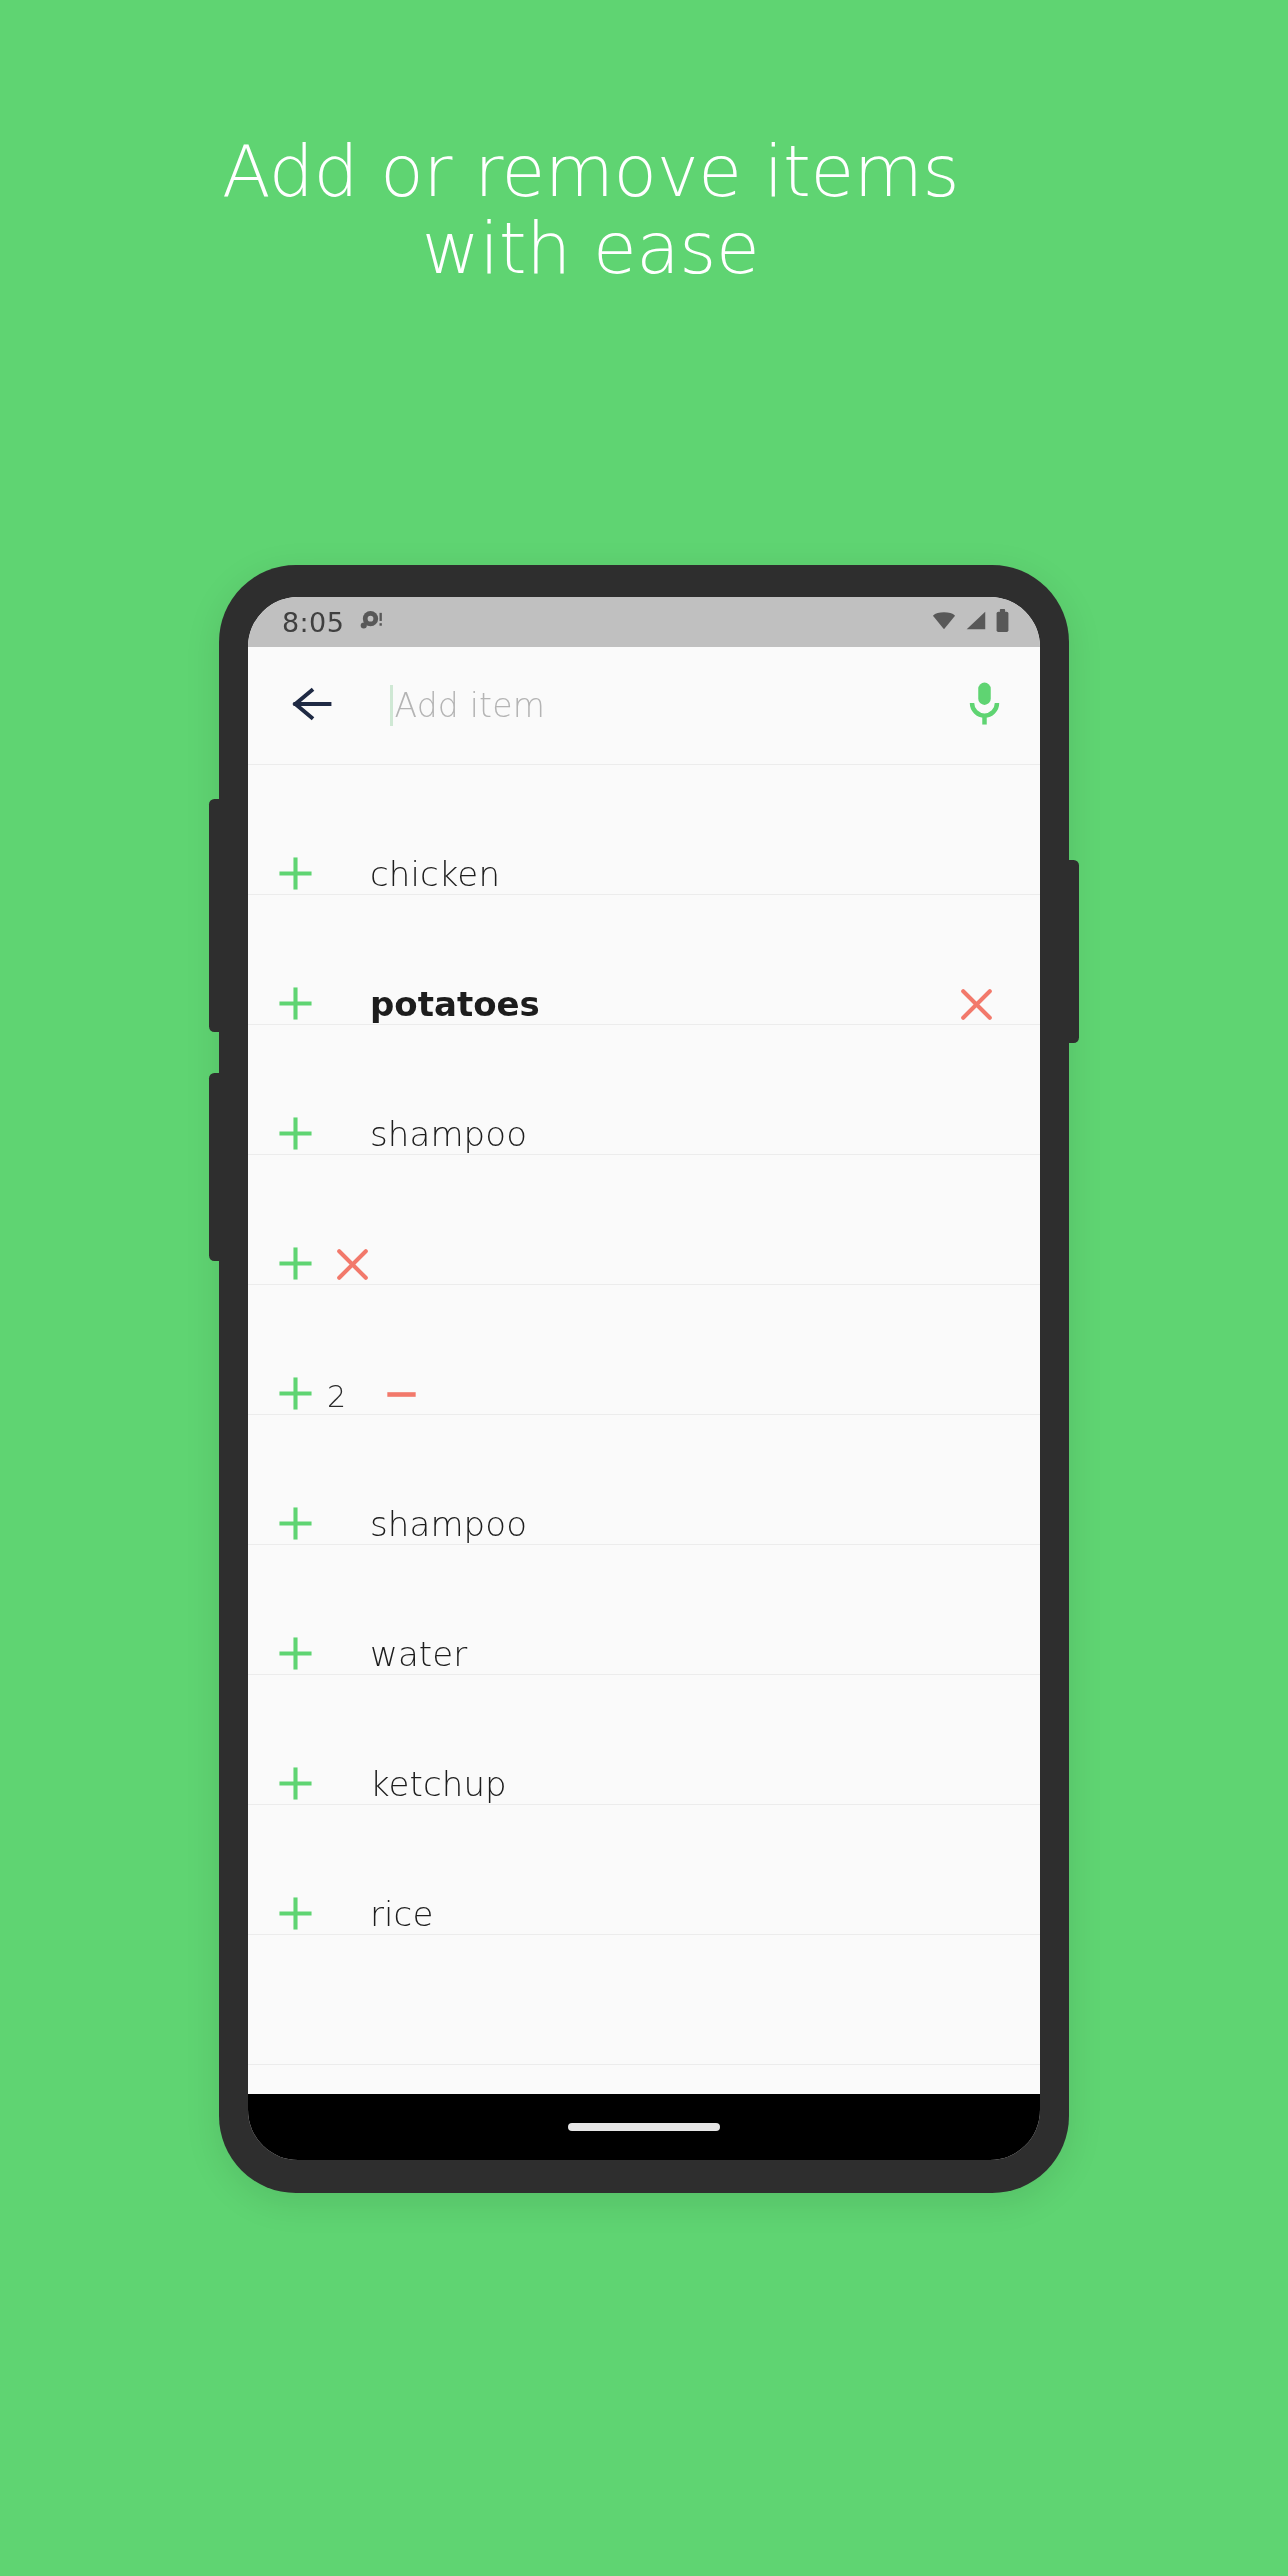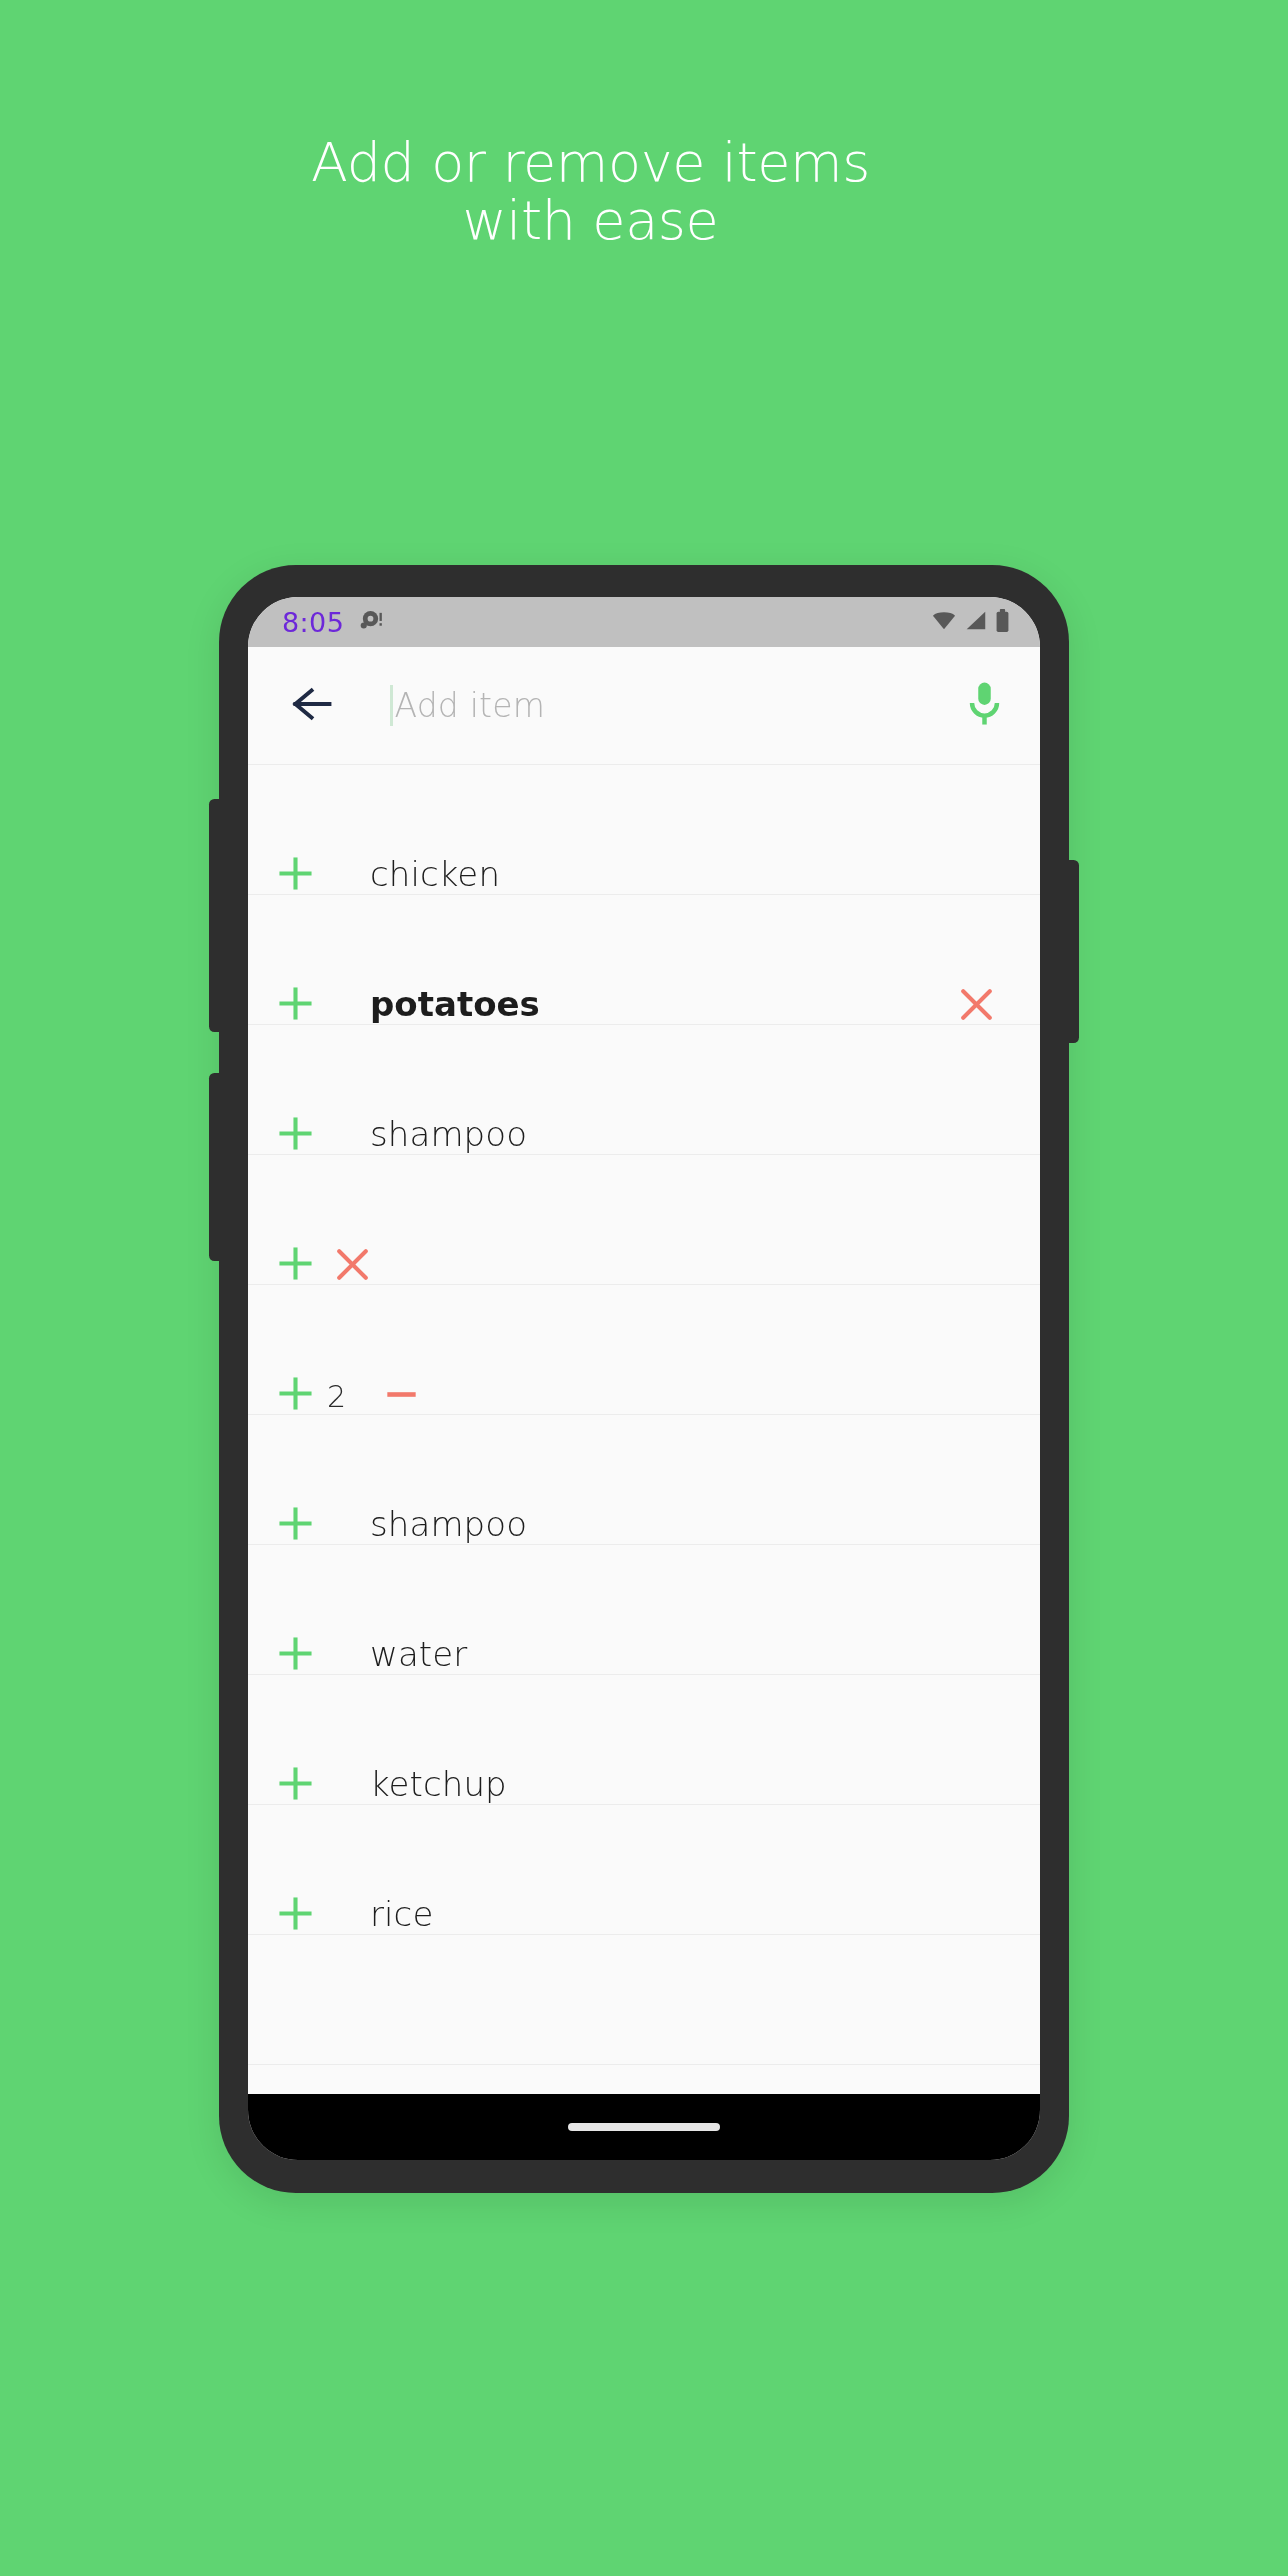--- a/index.html
+++ b/index.html
@@ -19,21 +19,21 @@
   
   .promo-headline {
     position: absolute;
     top: 134px;
     left: 0;
     width: 1181px;
     text-align: center;
     color: #ffffff;
     font-family: "DejaVu Sans", sans-serif;
     font-weight: 300;
-    font-size: 54px;
+    font-size: 71px;
     line-height: 1.08;
     letter-spacing: -0.4px;
     white-space: pre-line;
   }
 
   
   .phone-frame {
     position: absolute;
     left: 219px;
     top: 565px;
@@ -100,21 +100,21 @@
   }
   .status-left {
     display: flex;
     align-items: center;
     gap: 12.5px;
   }
   .status-time {
     font-family: "DejaVu Sans", sans-serif;
     font-size: 27px;
     font-weight: 400;
-    color: #6d28d9;
+    color: #404040;
     letter-spacing: 0.4px;
   }
   .notif-icon { display: block; }
   .status-right {
     display: flex;
     align-items: center;
     gap: 8px;
   }
 
   

